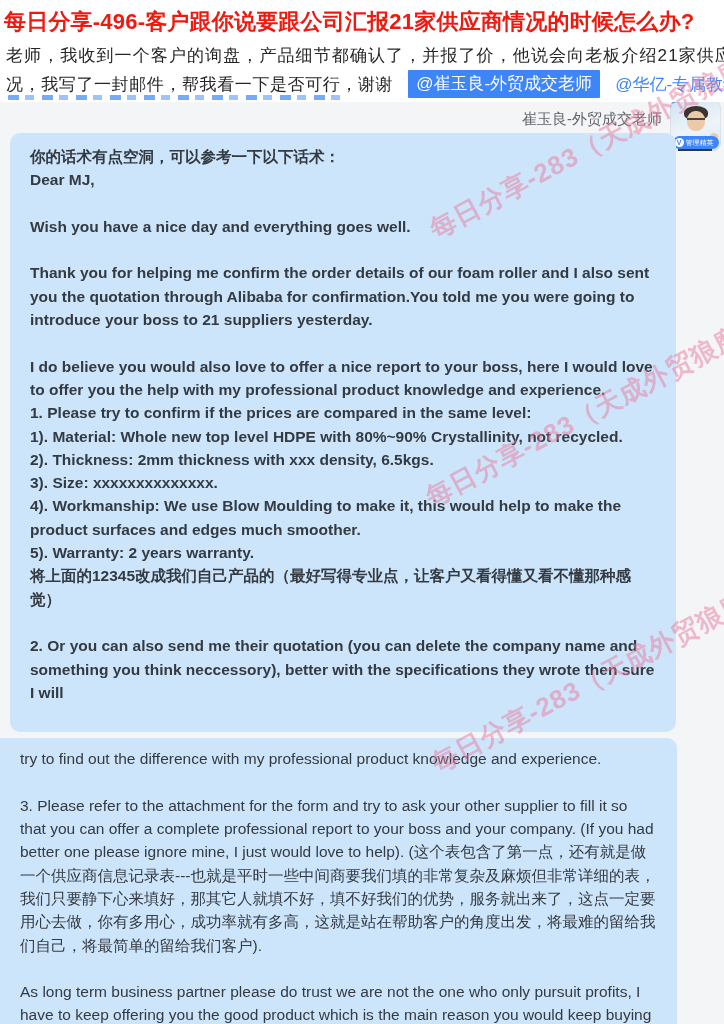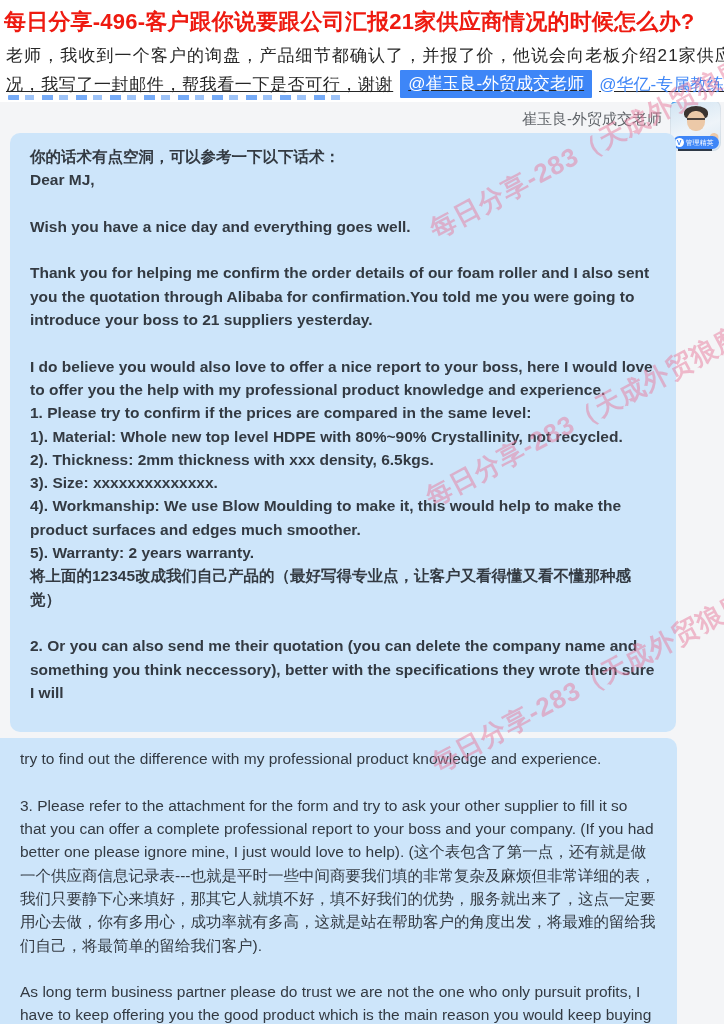--- a/index.html
+++ b/index.html
@@ -13,22 +13,22 @@
     position:absolute; top:7px; left:4px; width:716px;
     font-size:22px; font-weight:bold; color:#ee1a10;
     white-space:nowrap; letter-spacing:0.2px;
   }
   .intro-line1 {
     position:absolute; top:44px; left:6px; width:712px;
     font-size:17px; color:#262626; letter-spacing:1.1px; white-space:nowrap;
   }
   .intro-line2 {
     position:absolute; top:70px; left:6px; width:716px;
-    display:flex; align-items:center; gap:7px;
-    font-size:17px; color:#262626;text-decoration:underline;
+    display:flex; align-items:center; gap:15px;
+    font-size:17px; color:#262626;
   }
   .intro-line2 .txt { letter-spacing:0.6px; white-space:nowrap; }
   .mention-pill {
     display:inline-block; background:#3e86f7; color:#ffffff;
     border-radius:1px; padding:2px 8px 3px; font-size:17px; white-space:nowrap;
     cursor:pointer;
   }
   .mention-link { color:#3e86f7; font-size:17px; white-space:nowrap; cursor:pointer; }
   
   .clipped-line {

